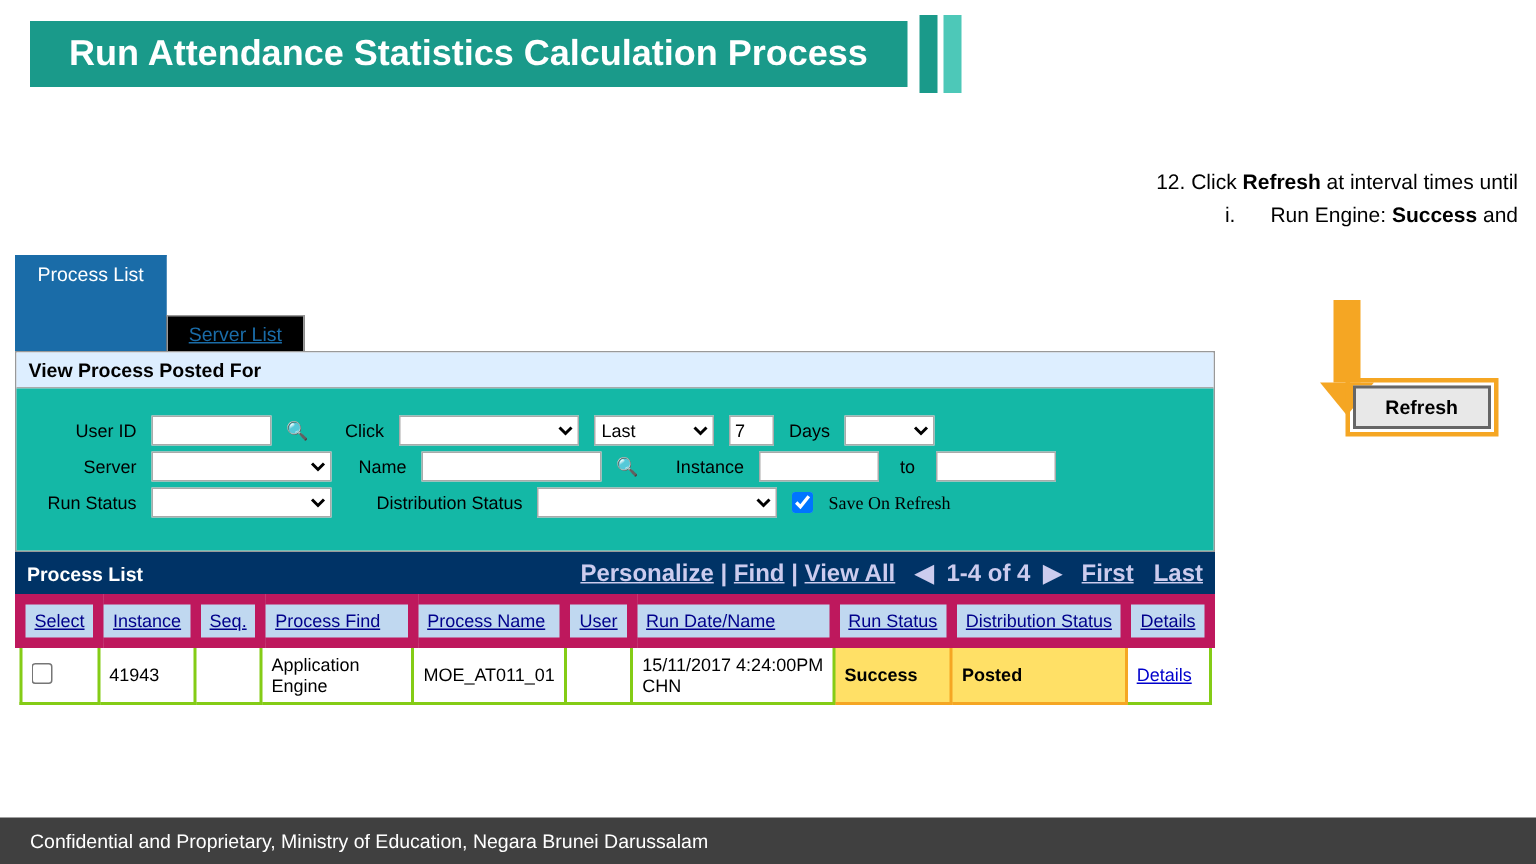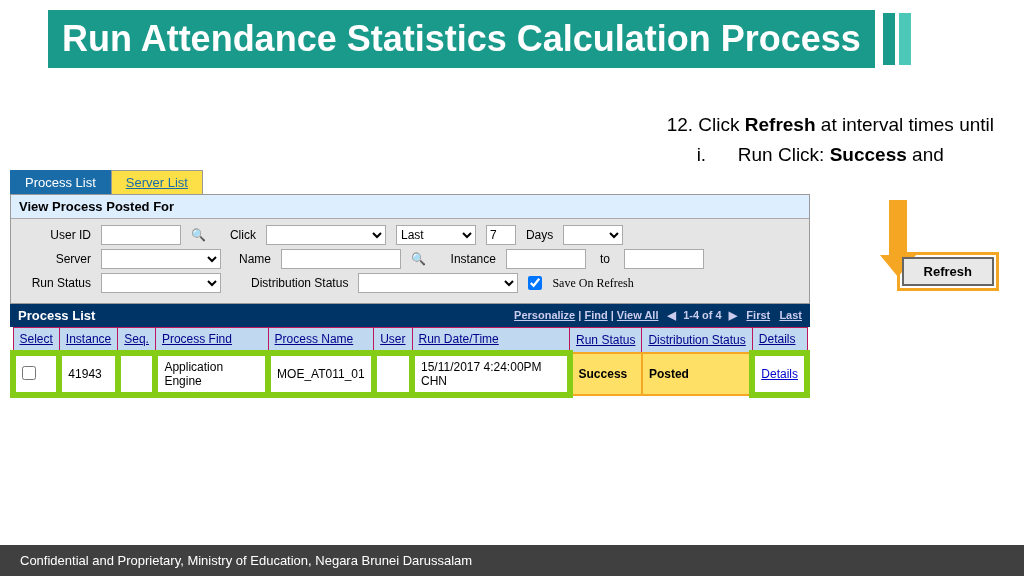--- a/index.html
+++ b/index.html
@@ -17,45 +17,44 @@
     .header {
       background: #fff;
       padding: 10px 20px;
       display: flex;
       align-items: center;
       gap: 8px;
     }
     .header-title-box {
       background: #1a9a8a;
       color: #fff;
-      font-size: 36px;
+      font-size: 24px;
       font-weight: bold;
-      padding: 8px 14px;
+      padding: 8px 26px;
       display: inline-block;
-      margin-left: 28px;
     }
     .header-accent {
       display: flex;
       gap: 4px;
     }
     .accent-bar {
       width: 12px;
       height: 52px;
     }
     .accent-bar.dark { background: #1a9a8a; }
     .accent-bar.light { background: #4dc8b8; }
 
     
     .instruction {
       position: absolute;
       top: 110px;
-      right: 30px;
-      font-size: 19px;
+      right: 12px;
+      font-size: 14px;
       line-height: 1.6;
-      text-align: left;
+      text-align: right;
     }
     .instruction b { font-weight: bold; }
     .instruction ul {
       list-style: none;
       margin-left: 30px;
     }
     .instruction ul li::before {
       margin-right: 6px;
     }
 
@@ -80,42 +79,43 @@
       background: #e0e0e0;
       border-bottom: none;
       color: #000;
     }
     .tab.active {
       background: #1a6ca8;
       color: #fff;
       border-color: #1a6ca8;
     }
     .tab.inactive {
-      background: #fde047;
+      background: #000000;
       color: #000;
       text-decoration: underline;
       color: #1a6ca8;
+      margin-top: 40px;
     }
 
     
     .process-box {
       border: 1px solid #999;
       background: #fff;
     }
     .process-box-header {
       background: #ddeeff;
       border-bottom: 1px solid #aaa;
       padding: 4px 8px;
       font-weight: bold;
       font-size: 13px;
       color: #000;
     }
     .form-area {
-      padding: 6px 10px;
-      background: #e5e5e5;
+      padding: 18px 10px;
+      background: #14b8a6;
     }
     .form-row {
       display: flex;
       align-items: center;
       margin-bottom: 4px;
       gap: 10px;
     }
     .form-label {
       font-size: 12px;
       min-width: 70px;
@@ -154,47 +154,47 @@
       background: #003366;
       color: #fff;
       font-weight: bold;
       font-size: 13px;
       padding: 4px 8px;
       display: flex;
       justify-content: space-between;
       align-items: center;
     }
     .process-list-header .right-tools {
-      font-size: 11px;
+      font-size: 16px;
       color: #cce;
     }
     .process-list-header .right-tools a {
       color: #cce;
       text-decoration: underline;
       cursor: pointer;
     }
 
     table.process-table {
       width: 100%;
       border-collapse: collapse;
       font-size: 12px;
     }
     table.process-table th {
       background: #c0d8f0;
-      border: 1px solid #be185d;
+      border: 7px solid #be185d;
       padding: 4px 6px;
       text-align: left;
       font-weight: normal;
       color: #00008b;
       text-decoration: underline;
       cursor: pointer;
       white-space: nowrap;
     }
     table.process-table td {
-      border: 6px solid #84cc16;
+      border: 2px solid #84cc16;
       padding: 4px 6px;
       background: #fff;
     }
     table.process-table tr:nth-child(even) td {
       background: #f5f5f5;
     }
 
     
     .refresh-button {
       position: absolute;
@@ -270,21 +270,21 @@
 
 <div class="instruction">
   <span>12.</span>
   <span>Click</span>
   <b>Refresh</b>
   <span>at interval times until</span>
   <ul>
     <li>
       <span>i.</span>
       &nbsp;&nbsp;&nbsp;&nbsp;
-      <span>Run Click:</span>
+      <span>Run Engine:</span>
       <b>Success</b>
       <span> and</span>
     </li>
   </ul>
 </div>
 
 <div class="arrow-graphic">
   <div class="arrow-stem"></div>
   <div class="arrow-head"></div>
 </div>
@@ -366,21 +366,21 @@
 
     <table class="process-table">
       <thead>
         <tr>
           <th>Select</th>
           <th>Instance</th>
           <th>Seq.</th>
           <th>Process Find</th>
           <th>Process Name</th>
           <th>User</th>
-          <th>Run Date/Time</th>
+          <th>Run Date/Name</th>
           <th>Run Status</th>
           <th>Distribution Status</th>
           <th>Details</th>
         </tr>
       </thead>
       <tbody>
         <tr>
           <td>
             <input type="checkbox" class="checkbox-input" style="">
           </td>

